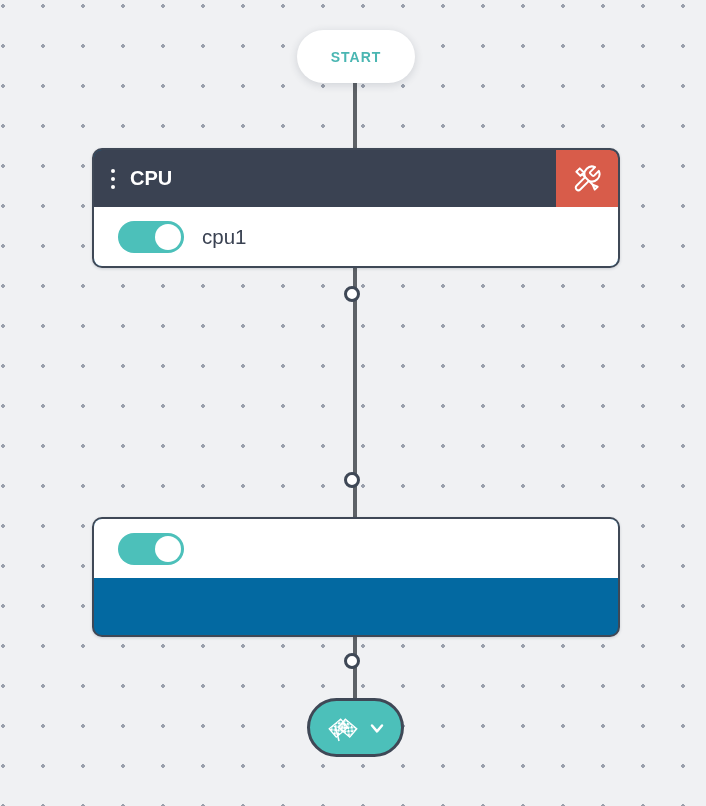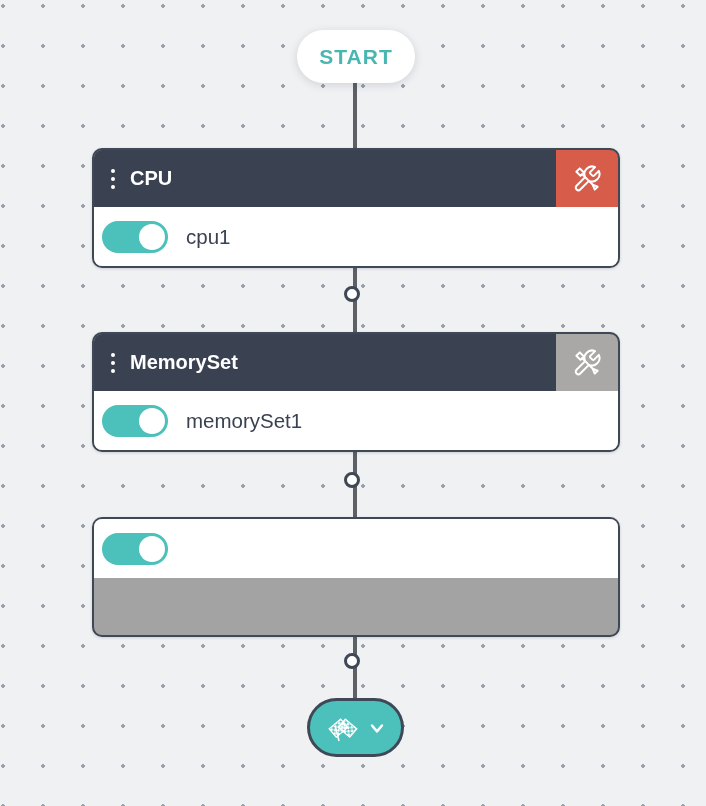--- a/index.html
+++ b/index.html
@@ -20,40 +20,40 @@
     position:absolute; left:344px; width:16px; height:16px; background:#ffffff;
     border:3px solid #3f4856; border-radius:50%; z-index:2;
   }
 
   
   .start-pill {
     position:absolute; left:297px; top:30px; width:118px; height:53px;
     background:#ffffff; border-radius:27px; display:flex; align-items:center; justify-content:center;
     box-shadow:0 2px 8px rgba(40,50,70,.16); z-index:3;
   }
-  .start-pill span { color:#4ab6b2; font-size:21px; font-weight:bold; letter-spacing:1px; }
+  .start-pill span { color:#4ab6b2; font-size:14px; font-weight:bold; letter-spacing:1px; }
 
   
   .node {
     position:absolute; left:92px; width:528px; height:120px;
-    background:#a3a3a3; border:2px solid #3f4856; border-radius:10px;
+    background:#0369a1; border:2px solid #3f4856; border-radius:10px;
     box-shadow:0 1px 3px rgba(40,50,70,.18); z-index:3; overflow:hidden;
   }
   .node-header { height:57px; background:#3a4252; display:flex; align-items:center; }
   .kebab { margin-left:17px; display:flex; flex-direction:column; gap:4px; cursor:grab; }
   .kebab i { width:4px; height:4px; border-radius:50%; background:#ffffff; display:block; }
   .node-title { margin-left:15px; color:#ffffff; font-size:20px; font-weight:600; }
   .tools-button {
     margin-left:auto; width:62px; height:57px; border:none; cursor:pointer;
     display:flex; align-items:center; justify-content:center;
     border-radius:0 8px 0 0; background:#aaa7a7;
   }
   .tools-button[data-variant="red"]  { background:#d85c4a; }
   .tools-button[data-variant="gray"] { background:#aaa7a7; }
-  .node-body { height:59px; display:flex; align-items:center; padding-left:8px; background:#ffffff; }
+  .node-body { height:59px; display:flex; align-items:center; padding-left:24px; background:#ffffff; }
   .toggle {
     position:relative; width:66px; height:32px; border-radius:16px;
     background:#4cc0ba; border:none; cursor:pointer; flex:0 0 auto;
   }
   .toggle .knob {
     position:absolute; top:3px; right:3px; width:26px; height:26px;
     border-radius:50%; background:#ffffff;
   }
   .task-id { margin-left:18px; font-size:20.5px; color:#3a4252; }
 
@@ -97,44 +97,20 @@
       </button>
     </div>
     <div class="node-body">
       <button class="toggle">
           <span class="knob"></span>
         </button>
       <span class="task-id">cpu1</span>
     </div>
   </div>
 
-  <div class="node" style="top:332px">
-    <div class="node-header">
-      <span class="kebab">
-          <i></i>
-          <i></i>
-          <i></i>
-        </span>
-      <span class="node-title">MemorySet</span>
-      <button class="tools-button" data-variant="gray">
-        <svg width="30" height="30" viewBox="0 0 24 24" fill="none" stroke="#ffffff" stroke-width="1.6" stroke-linecap="round" stroke-linejoin="round">
-          <path d="M3.5 6.2 L6.2 3.5 L9.5 6.8 L6.8 9.5 Z"></path>
-          <path d="M8.2 8.2 L16.5 16.5"></path>
-          <path d="M16.5 16.5 L20.5 18.2 L18.2 20.5 Z"></path>
-          <path d="M14.7 6.3a1 1 0 0 0 0 1.4l1.6 1.6a1 1 0 0 0 1.4 0l3.77-3.77a6 6 0 0 1-7.94 7.94l-6.91 6.91a2.12 2.12 0 0 1-3-3l6.91-6.91a6 6 0 0 1 7.94-7.94l-3.76 3.76z"></path>
-        </svg>
-      </button>
-    </div>
-    <div class="node-body">
-      <button class="toggle">
-          <span class="knob"></span>
-        </button>
-      <span class="task-id">memorySet1</span>
-    </div>
-  </div>
 
   <div class="node" style="top:517px">
     <div class="node-body">
       <button class="toggle">
           <span class="knob"></span>
         </button>
     </div>
   </div>
 
   <div class="end-pill">

